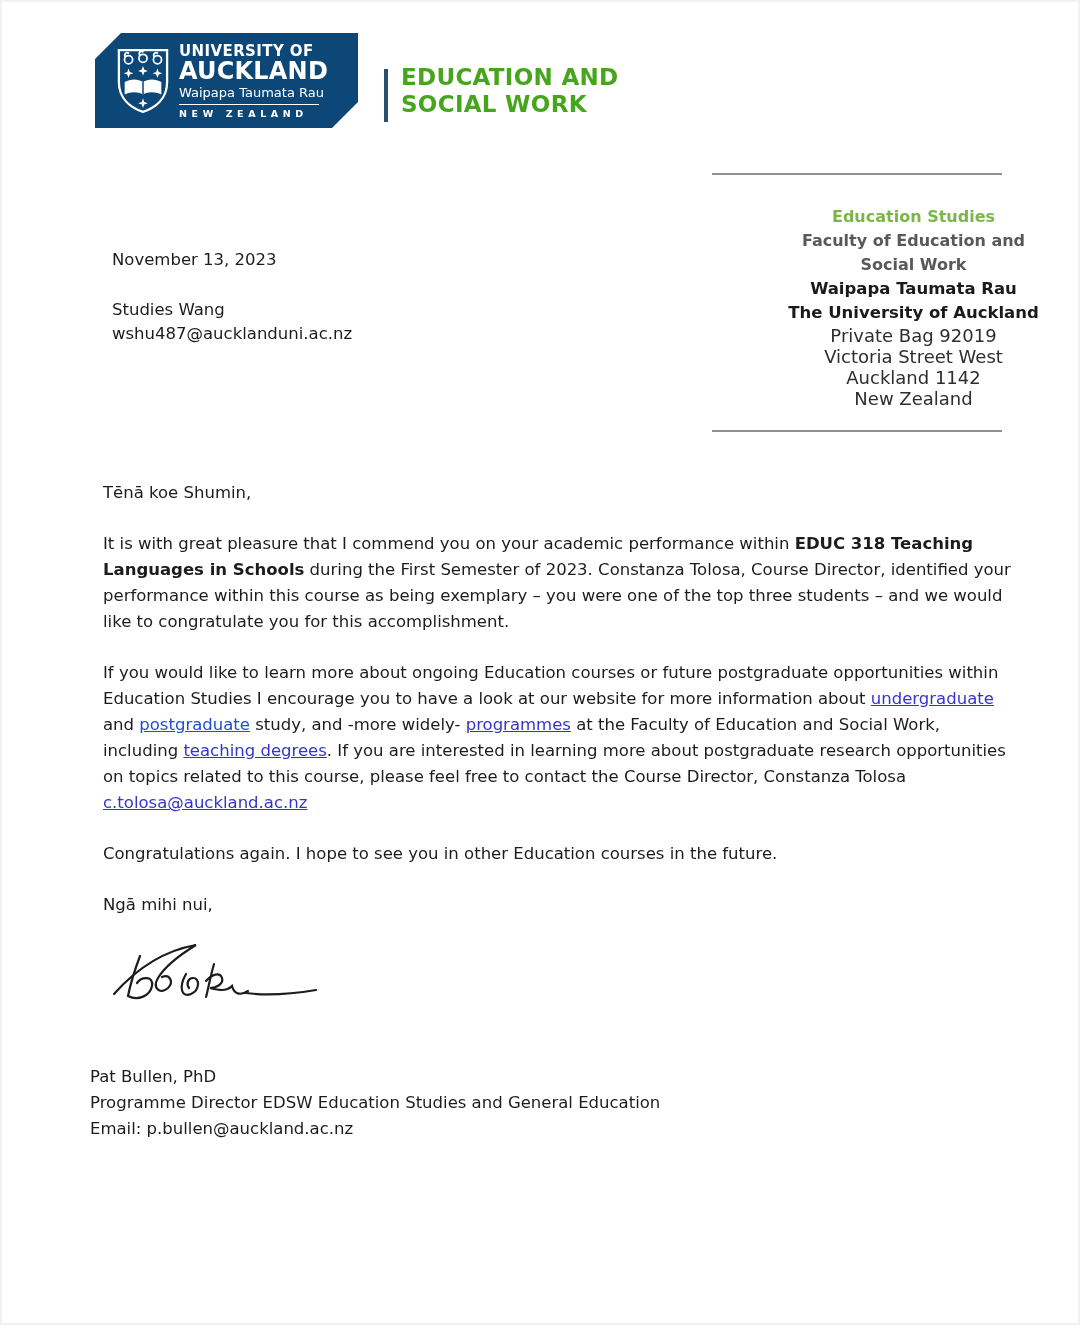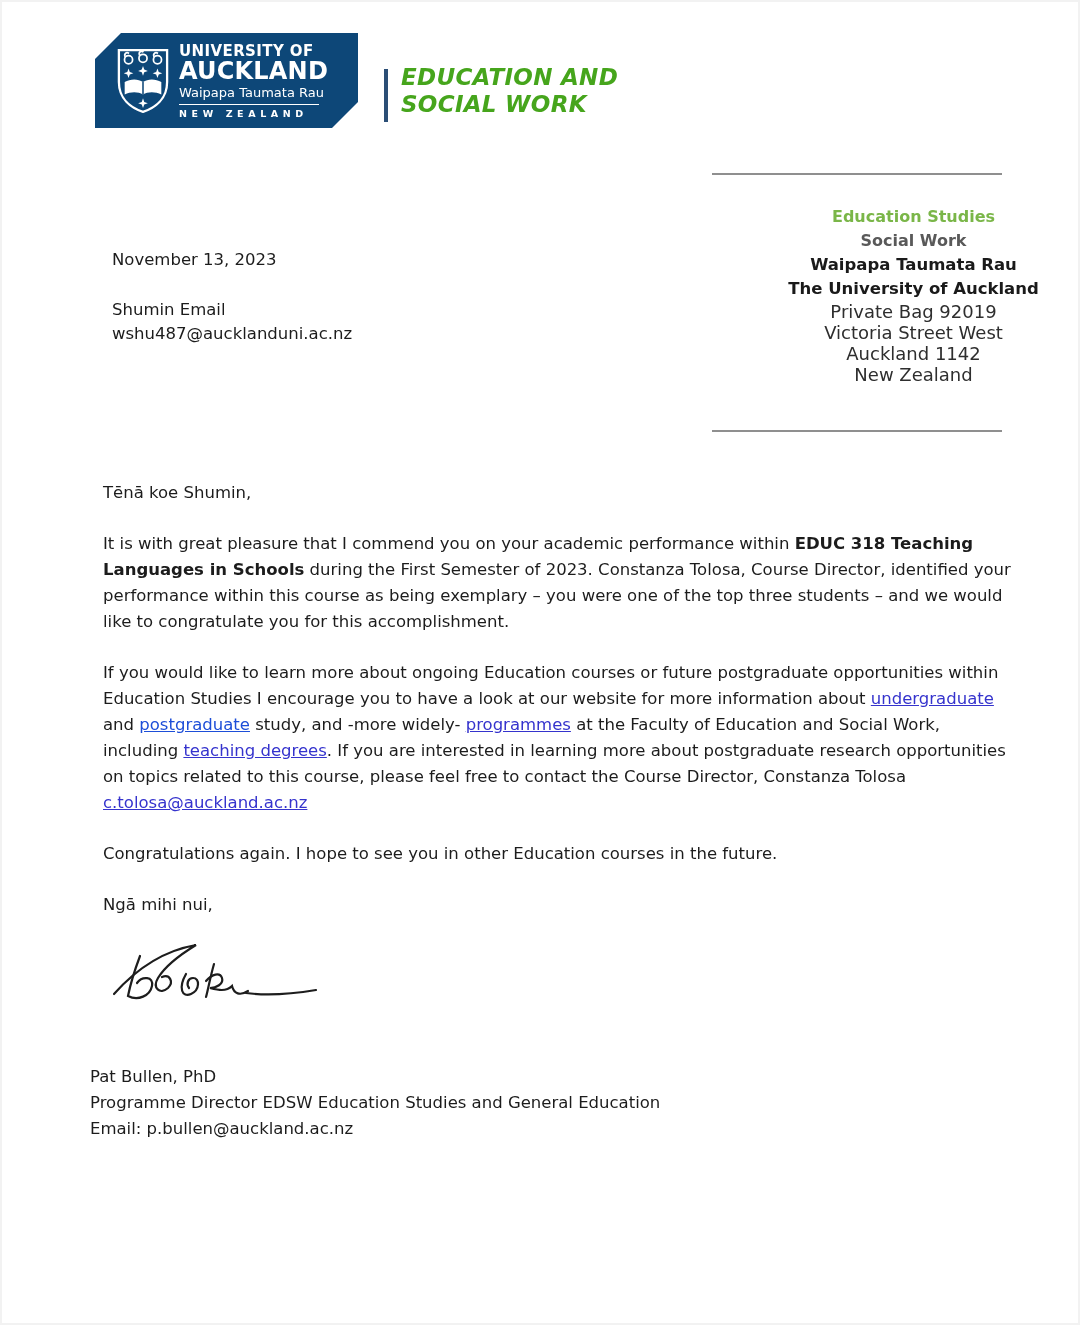--- a/index.html
+++ b/index.html
@@ -28,21 +28,21 @@
   .logo-uof { font-size: 15px; font-weight: 600; letter-spacing: 0.4px; line-height: 16px; }
   .logo-auckland { font-size: 24px; font-weight: 700; letter-spacing: 0.2px; line-height: 25px; }
   .logo-maori { font-size: 13px; font-weight: 400; line-height: 15px; margin-top: 1px; }
   .logo-divider { border-top: 1.5px solid #ffffff; width: 140px; margin-top: 4px; }
   .logo-nz { font-size: 9.5px; font-weight: 600; letter-spacing: 4.6px; margin-top: 3px; }
 
   .dept-bar { position: absolute; left: 384px; top: 69px; width: 4px; height: 53px; background: #2b4e76; }
   .dept-name {
     position: absolute; left: 401px; top: 64px;
     font-size: 23px; font-weight: 700; line-height: 27px;
-    color: #46a51c; letter-spacing: 0.3px; font-style: italic;
+    color: #46a51c; letter-spacing: 0.3px;
   }
 
   
   .addr-rule-top { position: absolute; left: 712px; top: 173px; width: 290px; border-top: 2px solid #8f8f8f; }
   .addr-rule-bottom { position: absolute; left: 712px; top: 430px; width: 290px; border-top: 2px solid #8f8f8f; }
   .addr-lines { position: absolute; left: 781px; top: 205px; width: 265px; text-align: center; }
   .addr-green { color: #7ab648; font-weight: 700; font-size: 16px; line-height: 24px; }
   .addr-gray  { color: #595959; font-weight: 700; font-size: 16px; line-height: 24px; }
   .addr-bold  { color: #1a1a1a; font-weight: 700; font-size: 16.5px; line-height: 24px; }
   .addr-reg   { color: #2e2e2e; font-weight: 400; font-size: 18px; line-height: 21px; }
@@ -105,33 +105,34 @@
 
   <div class="dept-bar"></div>
   <div class="dept-name">
     <div>EDUCATION AND</div>
     <div>SOCIAL WORK</div>
   </div>
 
   <div class="addr-rule-top"></div>
   <div class="addr-lines">
     <div class="addr-green">Education Studies</div>
+    <div class="addr-gray">Faculty of Education and</div>
     <div class="addr-gray">Social Work</div>
     <div class="addr-bold">Waipapa Taumata Rau</div>
     <div class="addr-bold">The University of Auckland</div>
     <div class="addr-reg">Private Bag 92019</div>
     <div class="addr-reg">Victoria Street West</div>
     <div class="addr-reg">Auckland 1142</div>
     <div class="addr-reg">New Zealand</div>
   </div>
   <div class="addr-rule-bottom"></div>
 
   <div class="date-block">November 13, 2023</div>
   <div class="recipient-block">
-    <div>Shumin Email</div>
+    <div>Studies Wang</div>
     <div>wshu487@aucklanduni.ac.nz</div>
   </div>
 
   <div class="body-text">
     <p>Tēnā koe Shumin,</p>
 
     <p><span>It is with great pleasure that I commend you on your academic performance within </span><span class="bold">EDUC 318 Teaching Languages in Schools</span><span> during the First Semester of 2023. Constanza Tolosa, Course Director, identified your performance within this course as being exemplary – you were one of the top three students – and we would like to congratulate you for this accomplishment.</span></p>
 
     <p><span>If you would like to learn more about ongoing Education courses or future postgraduate opportunities within Education Studies I encourage you to have a look at our website for more information about </span><a class="link" href="#">undergraduate</a><span> and </span><a class="link-visited" href="#">postgraduate</a><span> study, and -more widely- </span><a class="link" href="#">programmes</a><span> at the Faculty of Education and Social Work, including </span><a class="link" href="#">teaching degrees</a><span>. If you are interested in learning more about postgraduate research opportunities on topics related to this course, please feel free to contact the Course Director, Constanza Tolosa </span><a class="link" href="#">c.tolosa@auckland.ac.nz</a></p>
 

